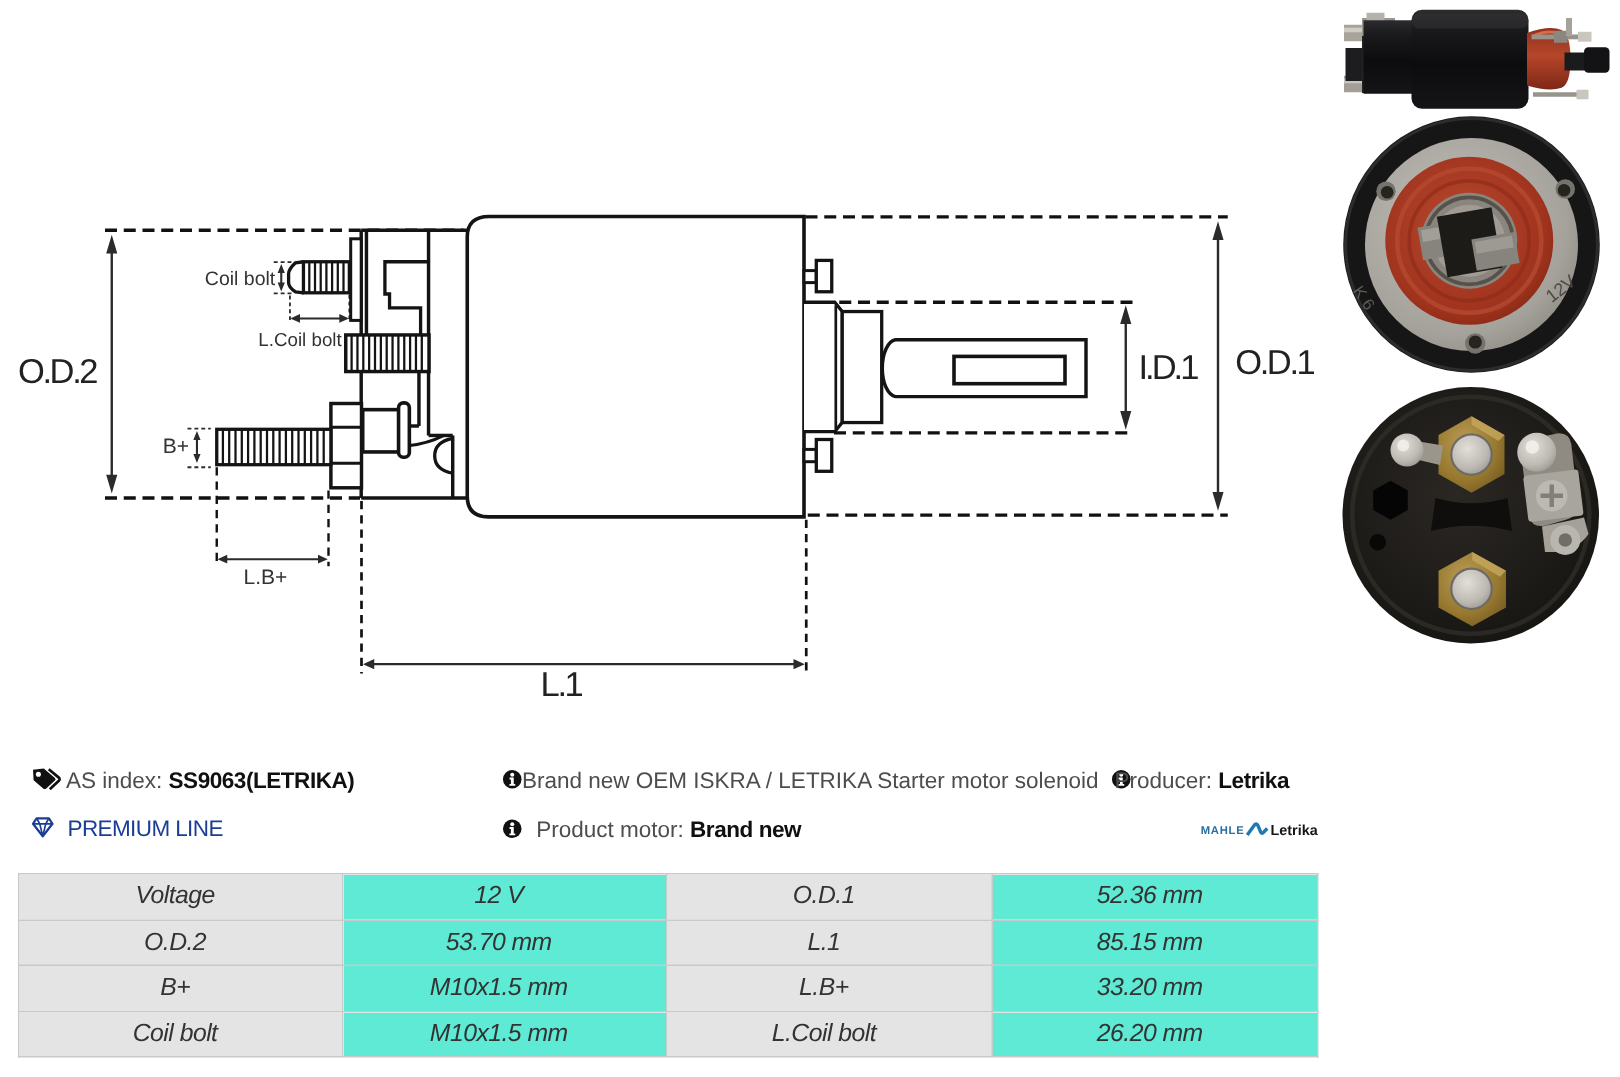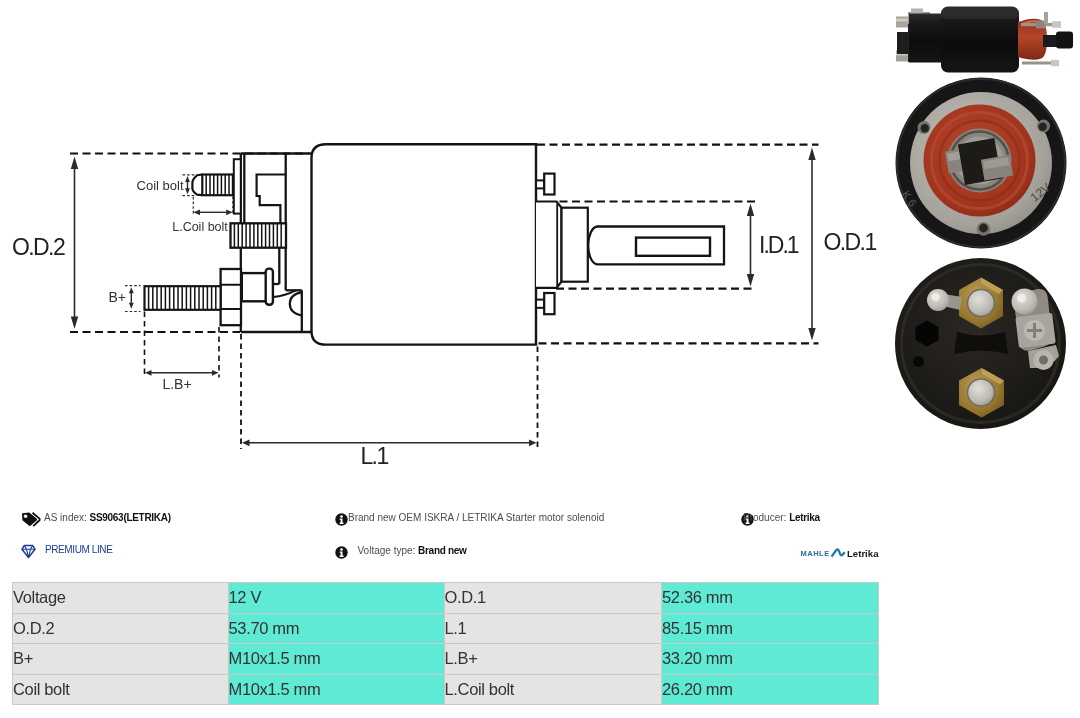--- a/index.html
+++ b/index.html
@@ -2,24 +2,24 @@
 <html><head>
 <meta charset="utf-8">
 <style>
 html,body{margin:0;padding:0;background:#fff;}
 body{width:1080px;height:718px;position:relative;overflow:hidden;
   font-family:"Liberation Sans",sans-serif;}
 #stage{position:absolute;left:0;top:0;width:1080px;height:718px;}
 .abs{position:absolute;white-space:nowrap;}
 .g{color:#4d4d4d;}
 .b{color:#101010;font-weight:bold;letter-spacing:-0.3px;}
-.info{font-size:10px;}
+.info{font-size:15px;}
 table.spec{position:absolute;left:12px;top:582px;border-collapse:collapse;
   table-layout:fixed;width:866px;font-size:16.5px;color:#333;letter-spacing:-0.35px;}
-table.spec td{border:1.5px solid #c9c9c9;height:29.5px;padding:0 7px 0 0;text-align:left;overflow:hidden;}
+table.spec td{border:1.5px solid #c9c9c9;height:29.5px;padding:0 7px 0 0;text-align:center;overflow:hidden;font-style:italic;}
 td.lab{background:#e4e4e4;padding-right:0px;}
 td.lab2{background:#e4e4e4;padding-right:8px;}
 td.val{background:#5eead4;}
 </style>
 </head>
 <body>
 
 <svg id="stage" viewBox="0 0 1080 718">
 <g stroke-linecap="butt" fill="none">
 
@@ -339,21 +339,21 @@
 </svg>
 
 <div class="abs info" style="left:45px;top:543.8px;color:#1a3e94;font-weight:normal;letter-spacing:-0.4px">PREMIUM LINE</div>
 
 <svg class="abs" style="left:335.3px;top:545.5px" width="13" height="13" viewBox="0 0 13 13">
 <circle cx="6.5" cy="6.5" r="6.2" fill="#111"></circle>
     <circle cx="6.5" cy="3.5" r="1.35" fill="#fff"></circle>
     <path d="M4.7 5.4 H7.5 V9.6 H8.5 V10.9 H4.6 V9.6 H5.6 V6.7 H4.7 Z" fill="#fff"></path>
 </svg>
 
-<div class="abs info" style="left:357.5px;top:545.3px"><span class="g">Voltage type: </span><span class="b">Brand new</span></div>
+<div class="abs info" style="left:357.5px;top:545.3px"><span class="g">Product motor: </span><span class="b">Brand new</span></div>
 
 <svg class="abs" style="left:799.5px;top:544px" width="84" height="15" viewBox="0 0 84 15">
 <text x="0.5" y="12.3" font-family="Liberation Sans" font-size="7.5" font-weight="bold" letter-spacing="0.5" fill="#2b6f9e">MAHLE</text>
 <path d="M31.5 12.6 L36.3 6 Q37.6 4.6 38.6 6.3 L40.4 10.6 Q41.2 12.2 42.5 10.8 L44.8 8.2" fill="none" stroke="#1f7ab2" stroke-width="2.3"></path>
 <text x="47" y="12.8" font-family="Liberation Sans" font-size="9.6" font-weight="bold" fill="#161616">Letrika</text>
 </svg>
 
 <table class="spec">
 <colgroup>
       <col style="width:215.5px">

